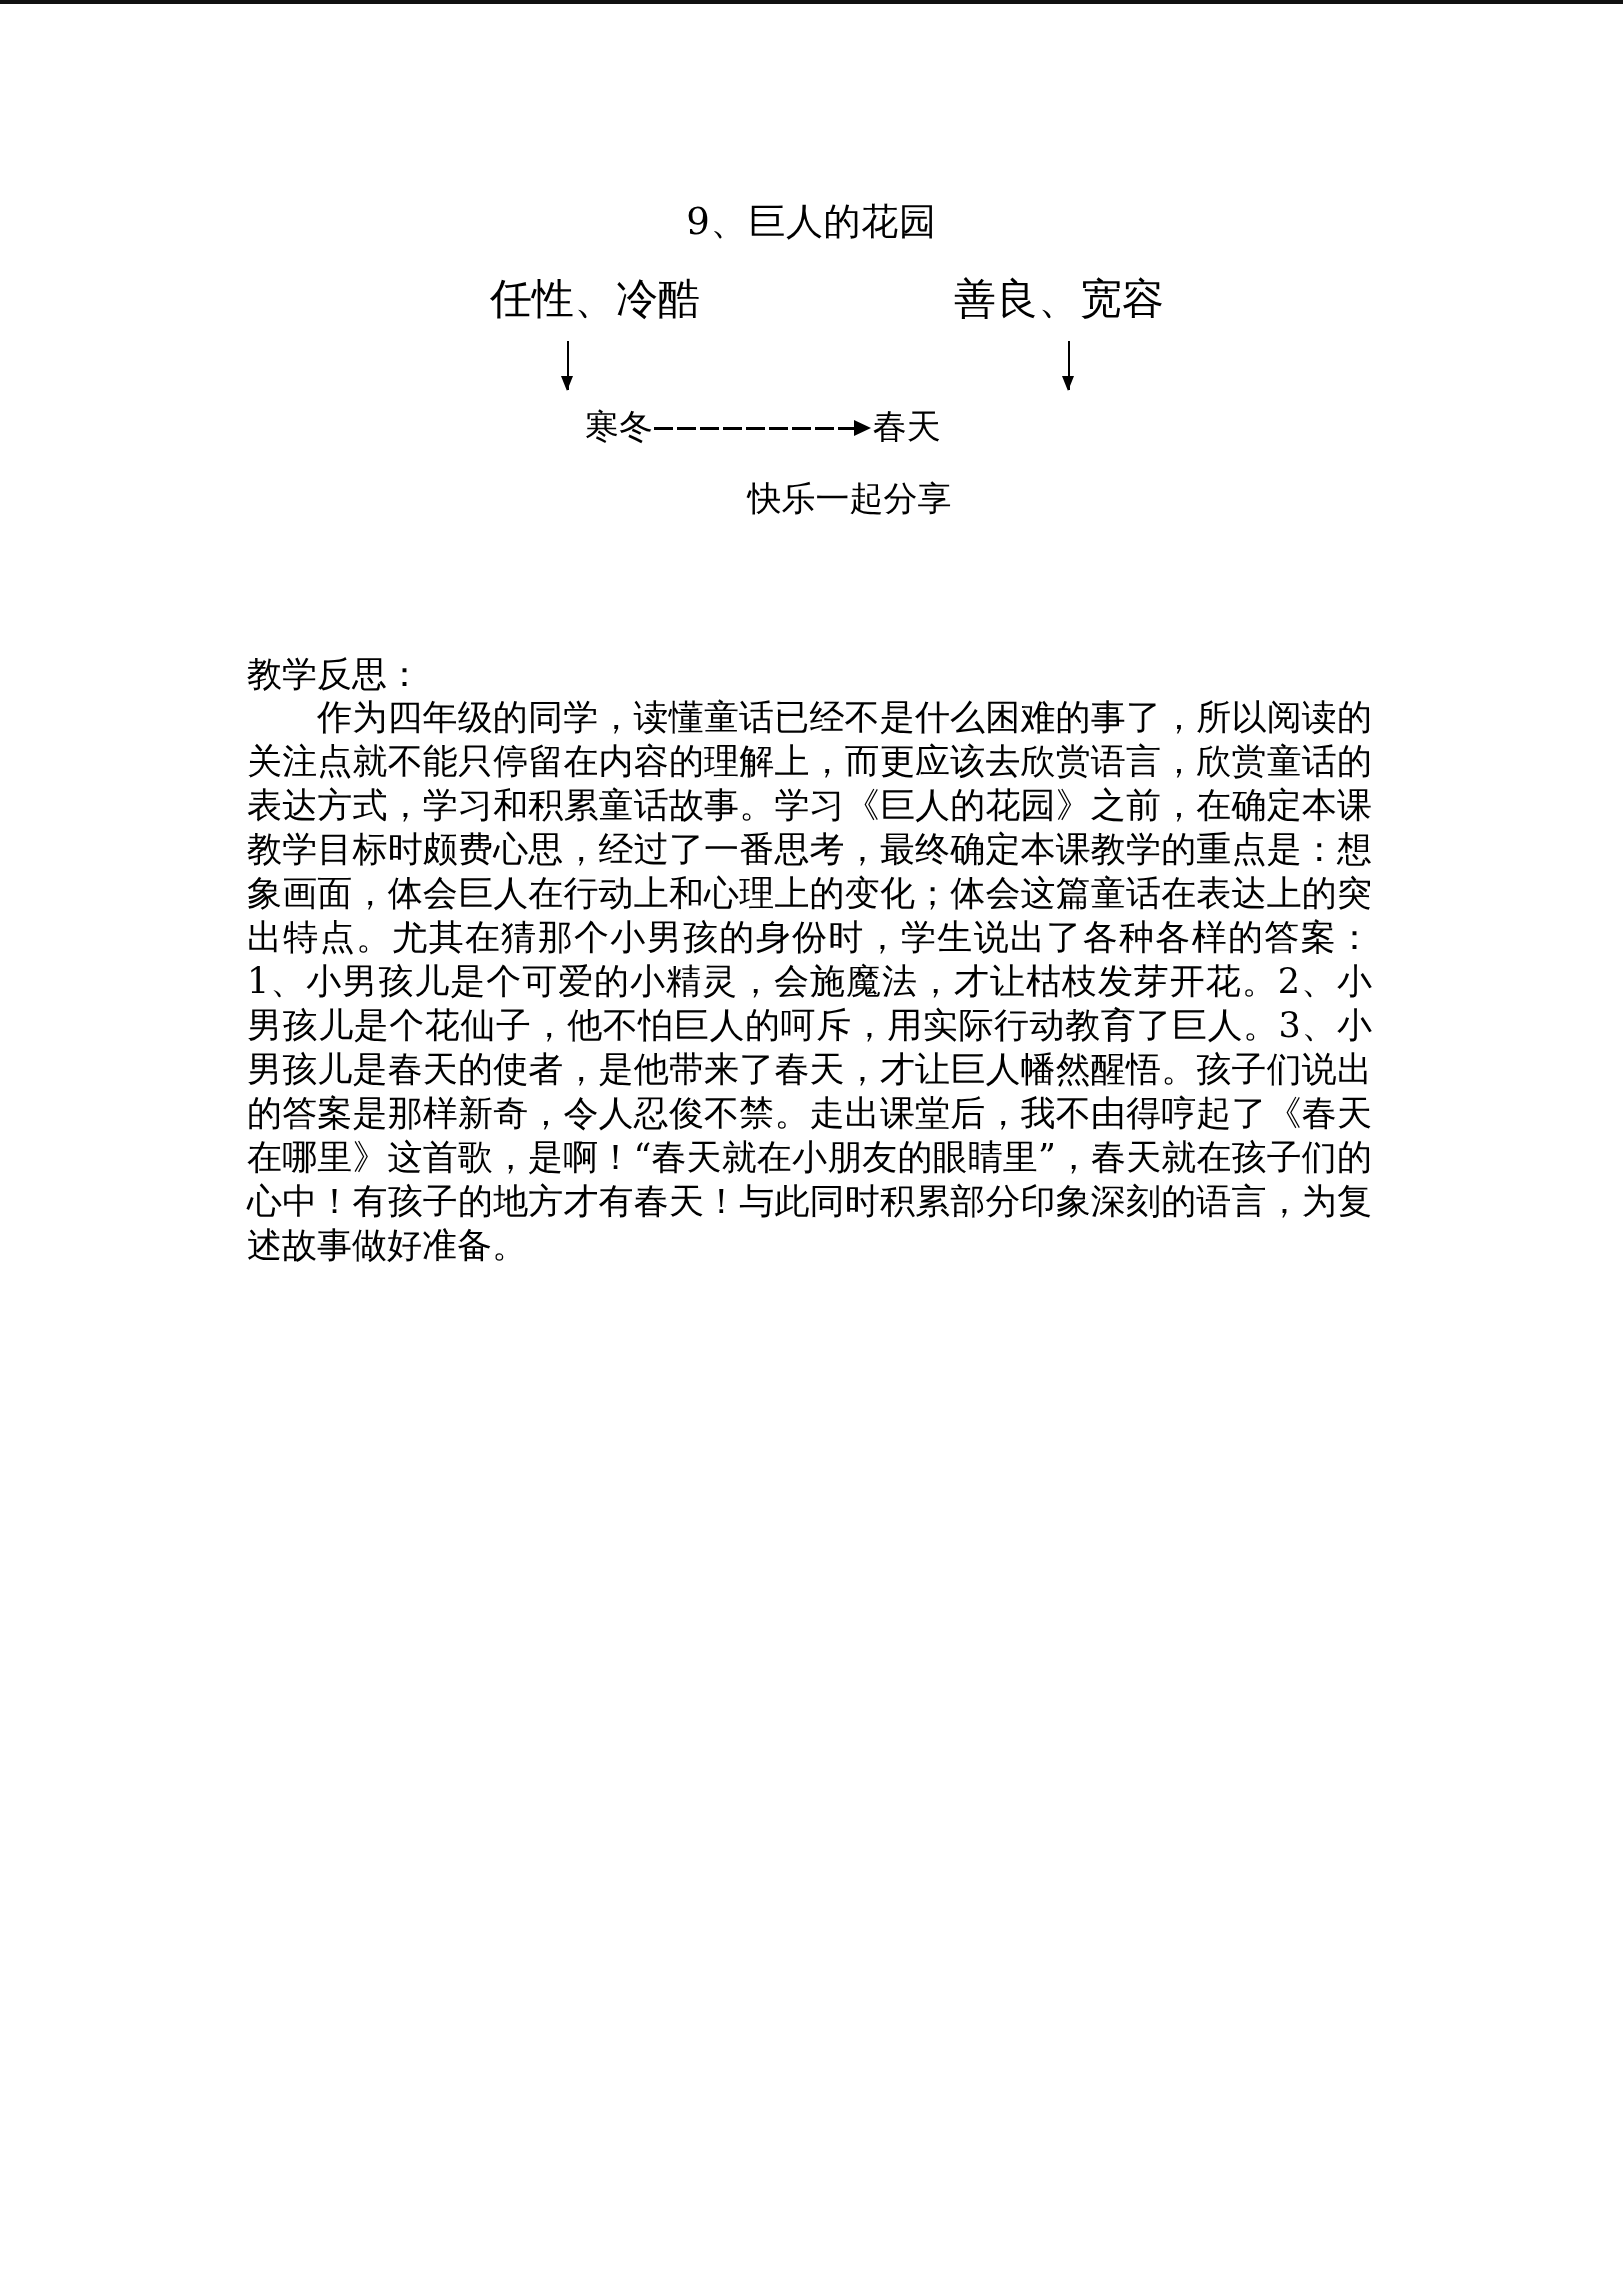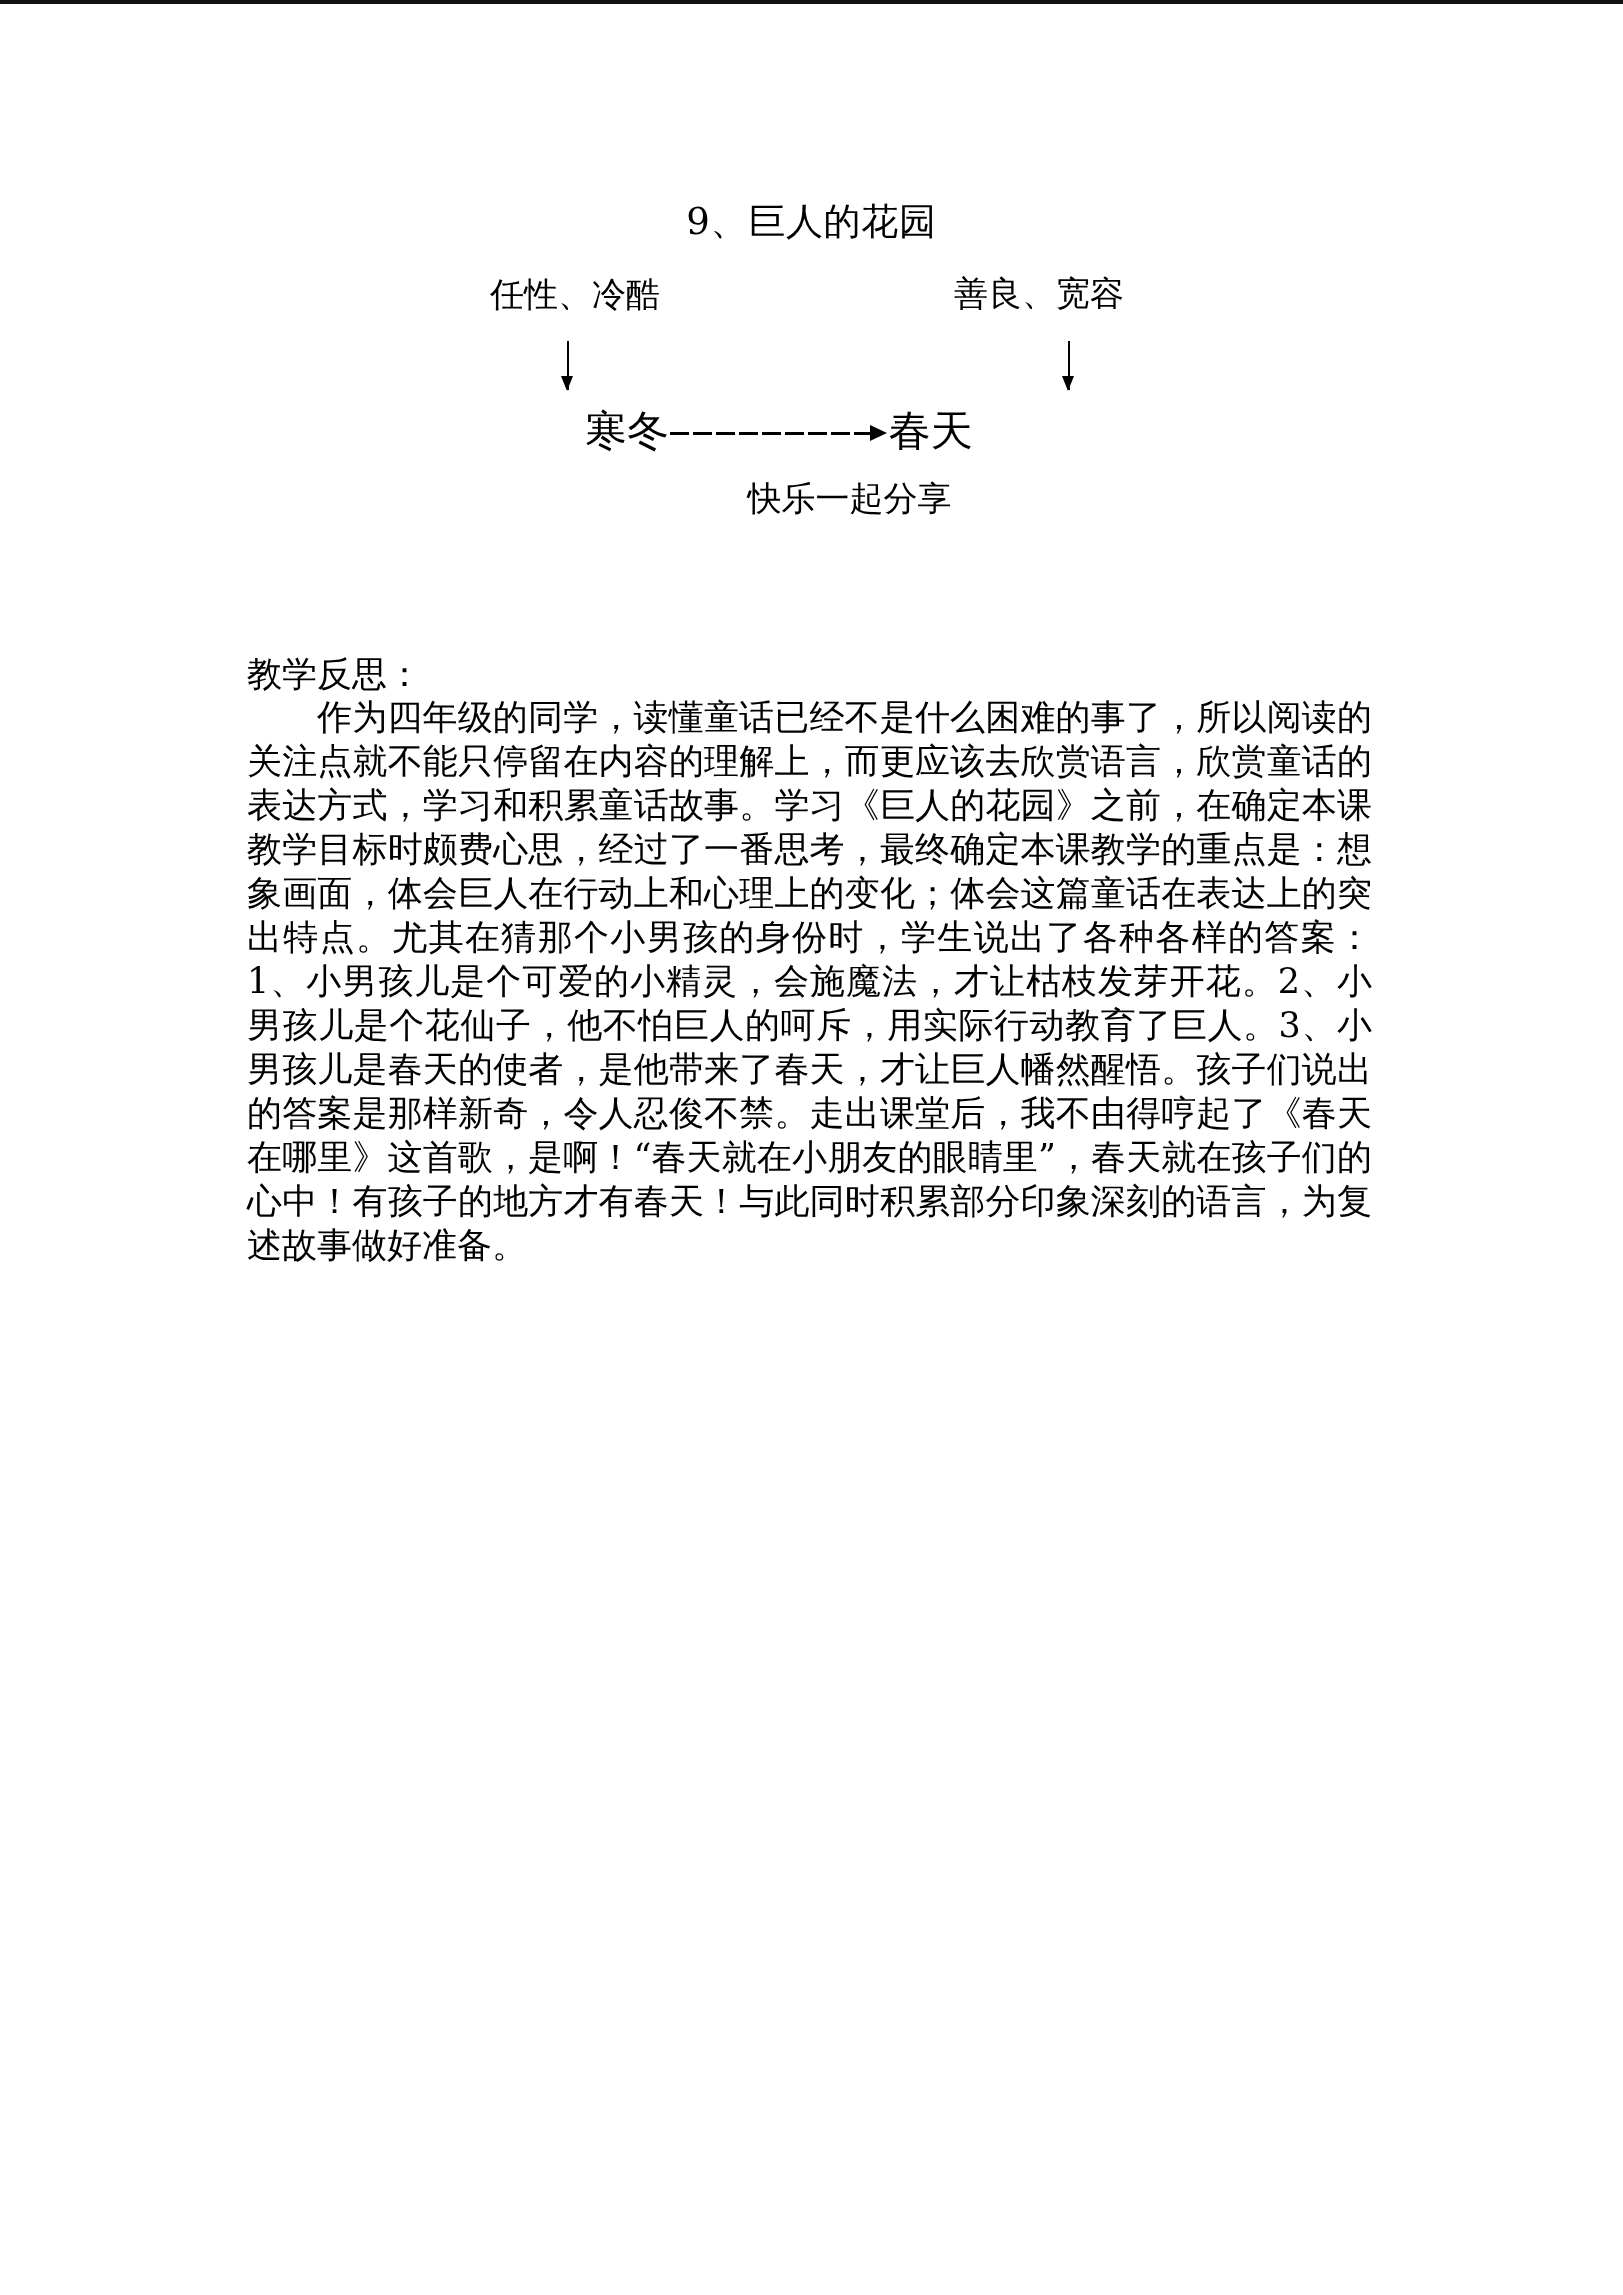--- a/index.html
+++ b/index.html
@@ -63,21 +63,21 @@
   .cm-row-terms {
     position: absolute;
     top: 0;
     left: 0;
     width: 1623px;
     height: 61px;
   }
 
   .cm-term {
     position: absolute;
-    font-size: 34px;
+    font-size: 42px;
     line-height: 1.2;
     white-space: nowrap;
   }
   .cm-term-left  { left: 490px; top: 4.1px; }
   .cm-term-right { left: 954px; top: 4.1px; font-family: Liberation Serif, serif; }
 
   .cm-row-arrows {
     position: absolute;
     top: 67px;
     left: 0;
@@ -115,21 +115,21 @@
     line-height: 1.2;
   }
   .cm-season-wrap {
     position: absolute;
     left: 585px;
     top: 0;
     display: flex;
     align-items: center;
     white-space: nowrap;
   }
-  .cm-season-label { font-size: 42px; }
+  .cm-season-label { font-size: 34px; }
   .cm-dashline {
     position: relative;
     display: inline-block;
     width: 217px;
     height: 34px;
     margin: 0 1.4px;
   }
   .cm-dashline::before {
     content: "";
     position: absolute;

